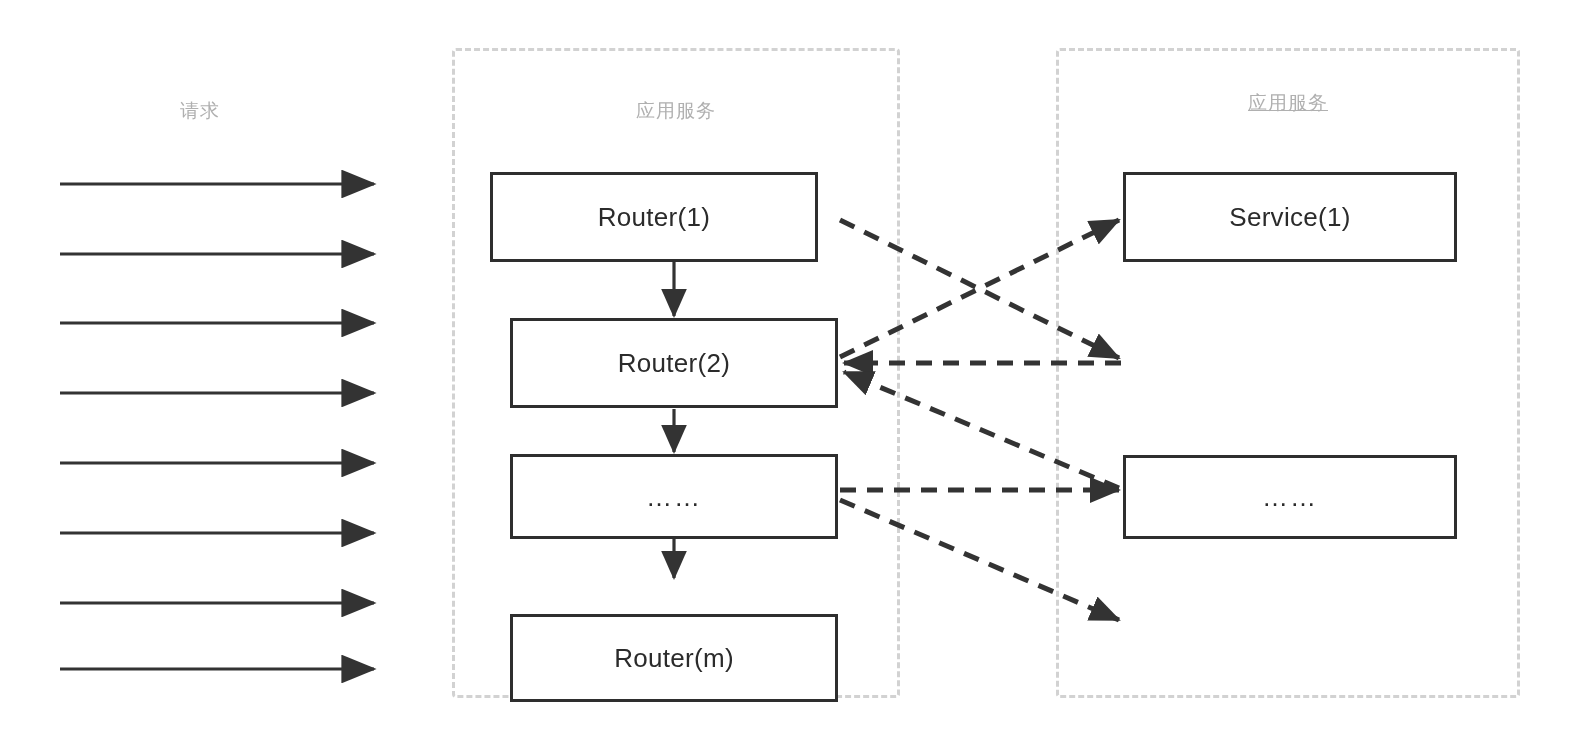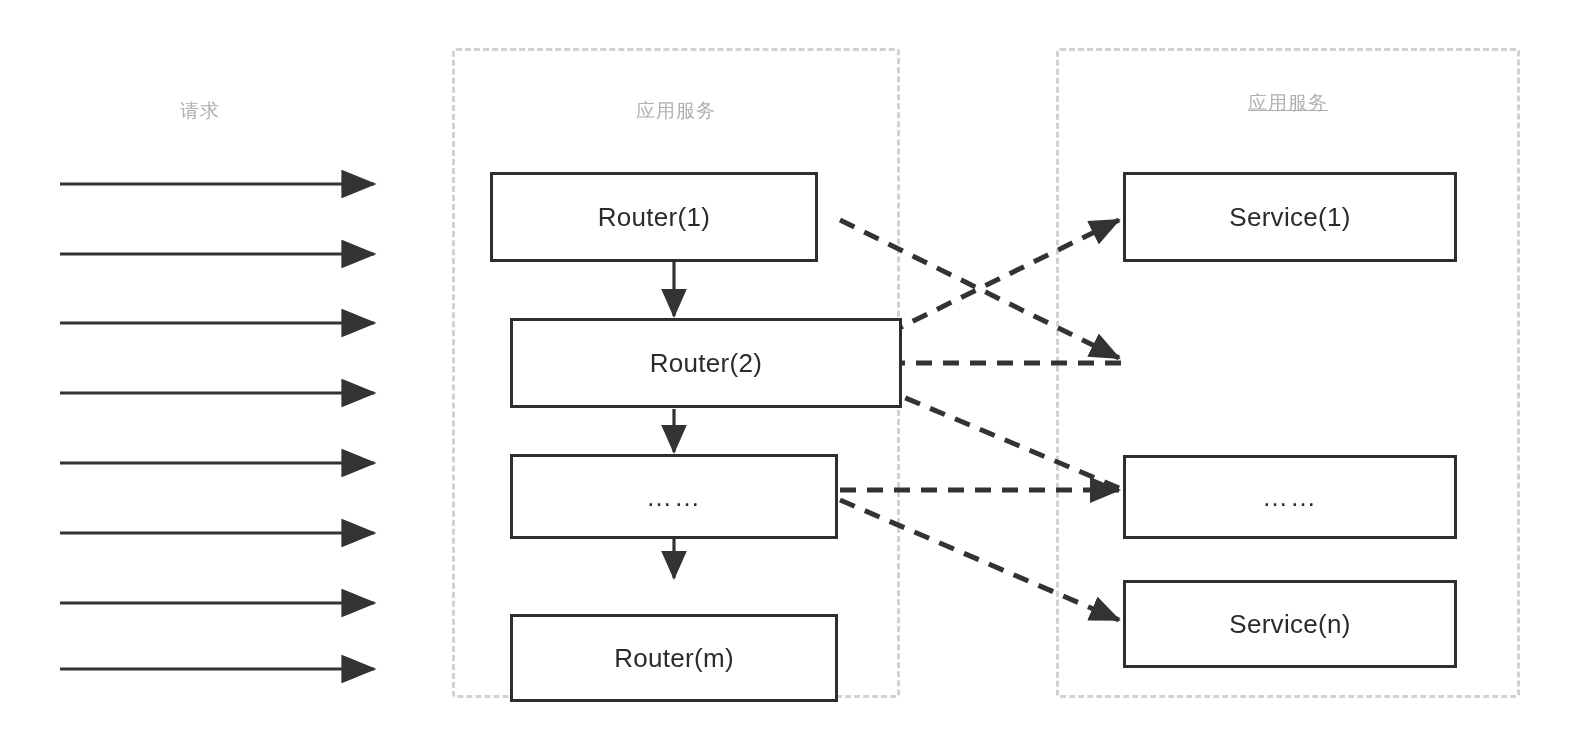--- a/index.html
+++ b/index.html
@@ -116,33 +116,30 @@
 
       <line x1="840" y1="490" x2="1119" y2="490" transform="rotate(0)"></line>
 
       <line x1="840" y1="500" x2="1119" y2="620"></line>
     </g>
   </svg>
 
   <div class="node-box" style="left:490px; top:172px; width:328px; height:90px;">
     <span class="node-label">Router(1)</span>
   </div>
-  <div class="node-box" style="left:510px; top:318px; width:392px; height:90px;">
+  <div class="node-box" style="left:510px; top:318px; width:328px; height:90px;">
     <span class="node-label">Router(2)</span>
   </div>
   <div class="node-box ellipsis" style="left:510px; top:454px; width:328px; height:85px;">
     <span class="node-label">……</span>
   </div>
   <div class="node-box" style="left:510px; top:580px; width:328px; height:88px;margin-top:34px;">
     <span class="node-label">Router(m)</span>
   </div>
 
   <div class="node-box" style="left:1123px; top:172px; width:334px; height:90px;">
     <span class="node-label">Service(1)</span>
   </div>
   <div class="node-box ellipsis" style="left:1123px; top:455px; width:334px; height:84px;">
     <span class="node-label">……</span>
   </div>
-  <div class="node-box" style="left:1123px; top:580px; width:334px; height:88px;">
-    <span class="node-label">Service(n)</span>
-  </div>
 
 </div>
 
 </body></html>

